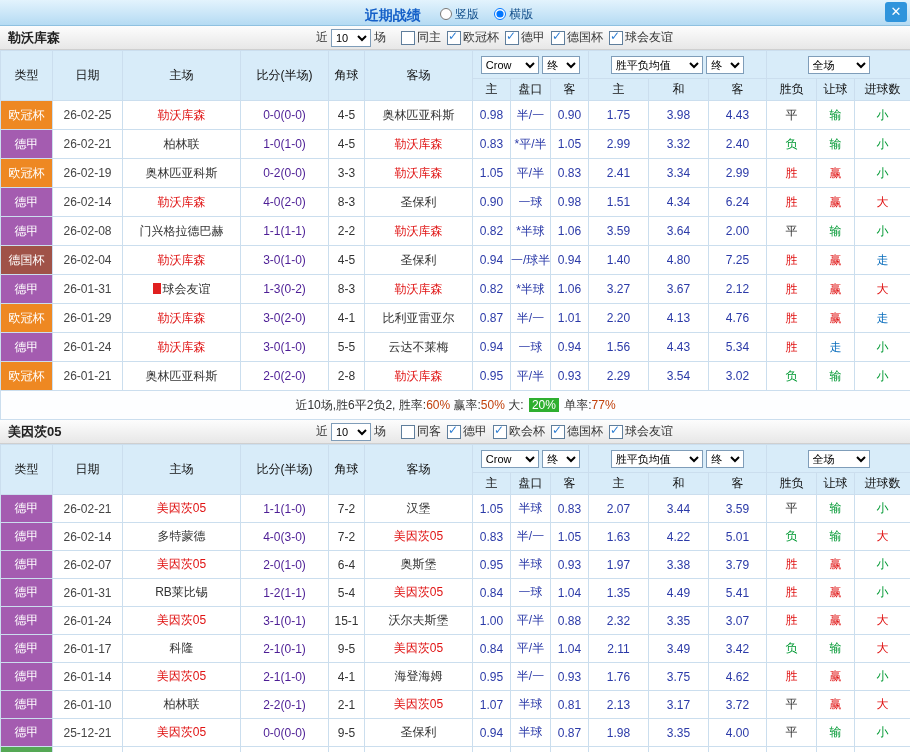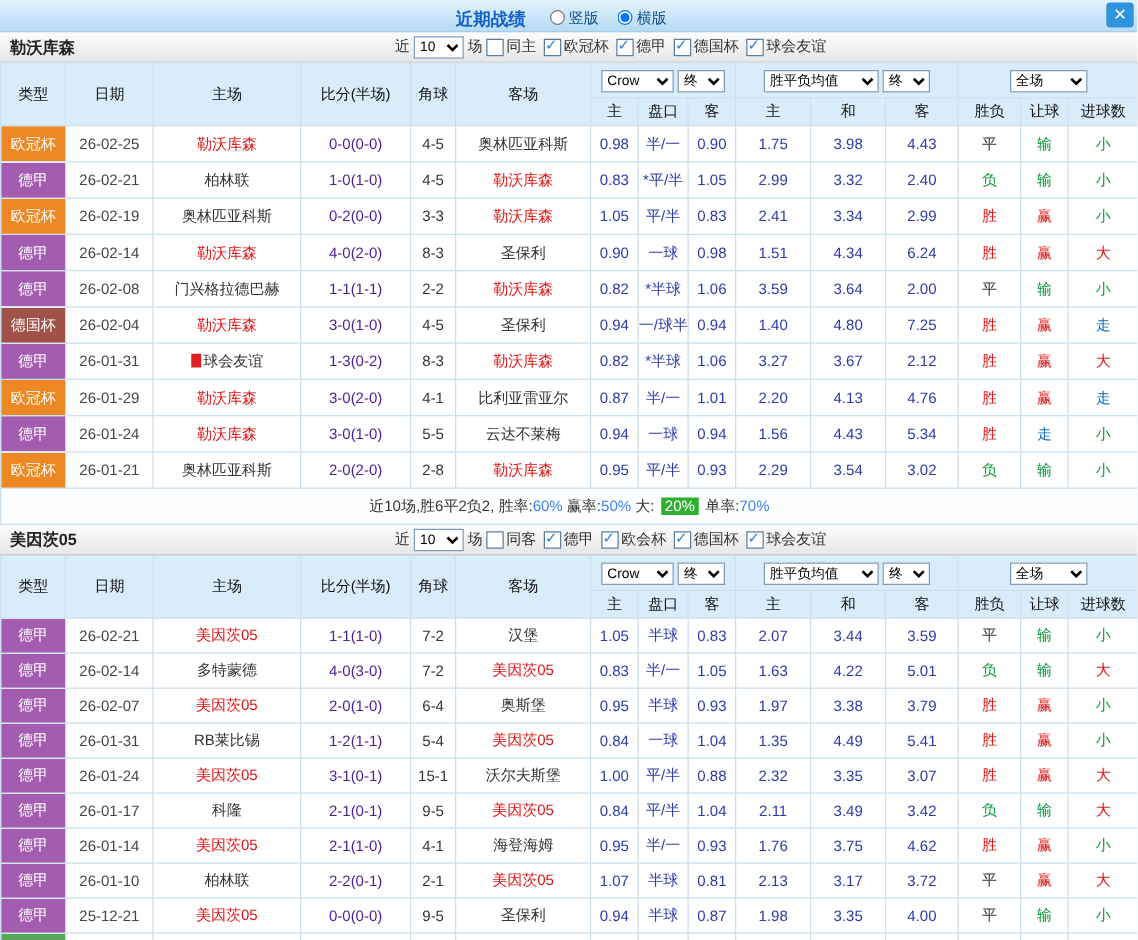--- a/index.html
+++ b/index.html
@@ -10,42 +10,42 @@
   .topbar-title{color:#1560c8;font-weight:bold;font-size:14px;margin-right:16px}
   .radio-lbl{color:#15518c;font-size:12px;margin-right:12px;display:inline-flex;align-items:center;cursor:pointer}
   .radio-lbl input{margin:0 3px 0 0;width:12px;height:12px}
   .close-btn{position:absolute;right:3px;top:2px;width:22px;height:20px;background:#2f94dc;border-radius:3px;
     color:#fff;font-weight:bold;text-align:center;line-height:20px;font-size:13px;cursor:pointer}
   
   .section-bar{height:23px;background:linear-gradient(#fdfdfd,#e7e7e7);border-bottom:1px solid #cfcfcf;
     display:flex;align-items:center;position:relative}
   .team-name{font-weight:bold;font-size:13px;color:#222;margin-left:8px}
   .filter{position:absolute;left:316px;top:0;height:100%;display:flex;align-items:center;gap:3px;font-size:12px;color:#333}
-  .cb-label{display:inline-flex;align-items:center;margin-left:0;cursor:pointer;white-space:nowrap}
+  .cb-label{display:inline-flex;align-items:center;margin-left:12px;cursor:pointer;white-space:nowrap}
   .cb{display:inline-block;width:12px;height:12px;border:1px solid #5f7e9c;background:#fff;margin-right:2px;position:relative}
   .cb.checked::after{content:"\2713";position:absolute;left:0;top:-3px;color:#2d7dd2;font-size:12px;font-weight:bold}
   select.sm{height:18px;font-size:11px;border:1px solid #7f9db9;background:#fff;padding:0}
   
   table{width:910px;border-collapse:collapse;table-layout:fixed}
   th,td{border:1px solid #cbdeee;text-align:center;overflow:hidden;white-space:nowrap;padding:0}
   thead th{background:#d8ecf9;color:#111;font-weight:400;font-size:12px}
   thead tr.h1 th{height:27px}
   thead tr.h2 th{height:21px}
   table.t1 tbody td{height:28px}
   table.t2 tbody td{height:27px}
   td.league{color:#fff}
   td.date{color:#444}
   td.team{color:#333;cursor:pointer}
   td.team.hl{color:#e01414}
   td.score{color:#4c1d95}
   td.corner{color:#333}
   td.val{color:#2b3aa8}
   .r-win{color:#e01414}.r-lose{color:#009933}.r-draw{color:#333}.r-zou{color:#0a6ebd}
   td.summary{height:21px;background:#fdfeff;color:#333}
-  .pct{color:#3b82f6}
+  .pct{color:#c2410c}
   .bigbox{background:#2faf2f;color:#fff;padding:0 3px;margin:0 2px;display:inline-block}
   .rc{display:inline-block;width:8px;height:11px;background:#e02020;vertical-align:-1px;margin-right:2px}
 </style>
 </head>
 <body>
 
 <div class="topbar">
   <div>
     <span class="topbar-title">近期战绩</span>
     <label class="radio-lbl">
@@ -299,21 +299,21 @@
       <td class="val">0.93</td>
       <td class="val">2.29</td>
       <td class="val">3.54</td>
       <td class="val">3.02</td>
       <td class="r-lose">负</td>
       <td class="r-lose">输</td>
       <td class="r-lose">小</td>
     </tr>
         <tr>
     <td colspan="15" class="summary">
-      <span>近10场,胜6平2负2, 胜率:</span><span class="pct">60%</span><span> 赢率:</span><span class="pct">50%</span><span> 大: </span><span class="bigbox">20%</span><span> 单率:</span><span class="pct">70%</span>
+      <span>近10场,胜6平2负2, 胜率:</span><span class="pct">60%</span><span> 赢率:</span><span class="pct">50%</span><span> 大: </span><span class="bigbox">20%</span><span> 单率:</span><span class="pct">77%</span>
     </td>
   </tr>
       </tbody>
   </table>
     <div class="section-bar">
     <span class="team-name">美因茨05</span>
     <div class="filter">
       <span>近</span>
       <select class="sm" style="width:40px"><option>10</option></select>
       <span>场</span>

